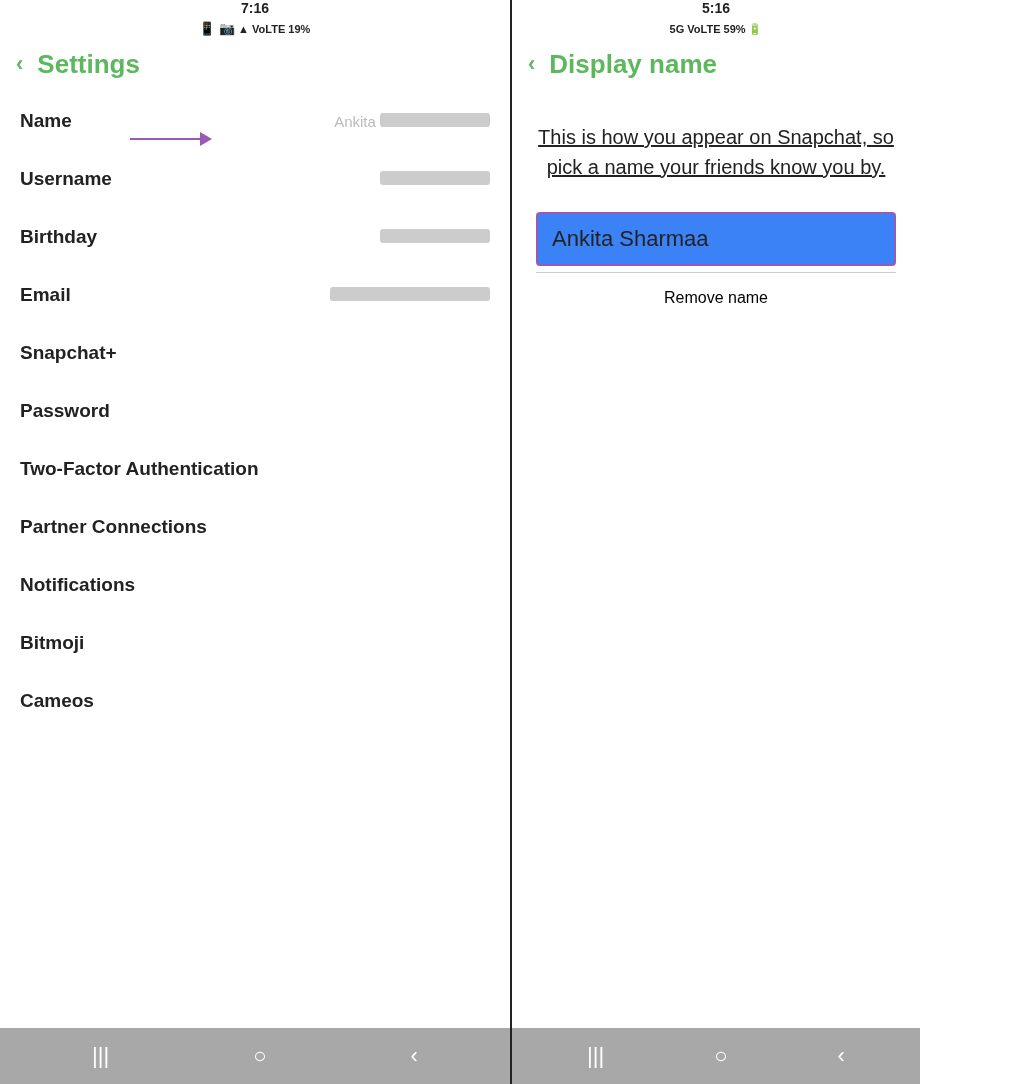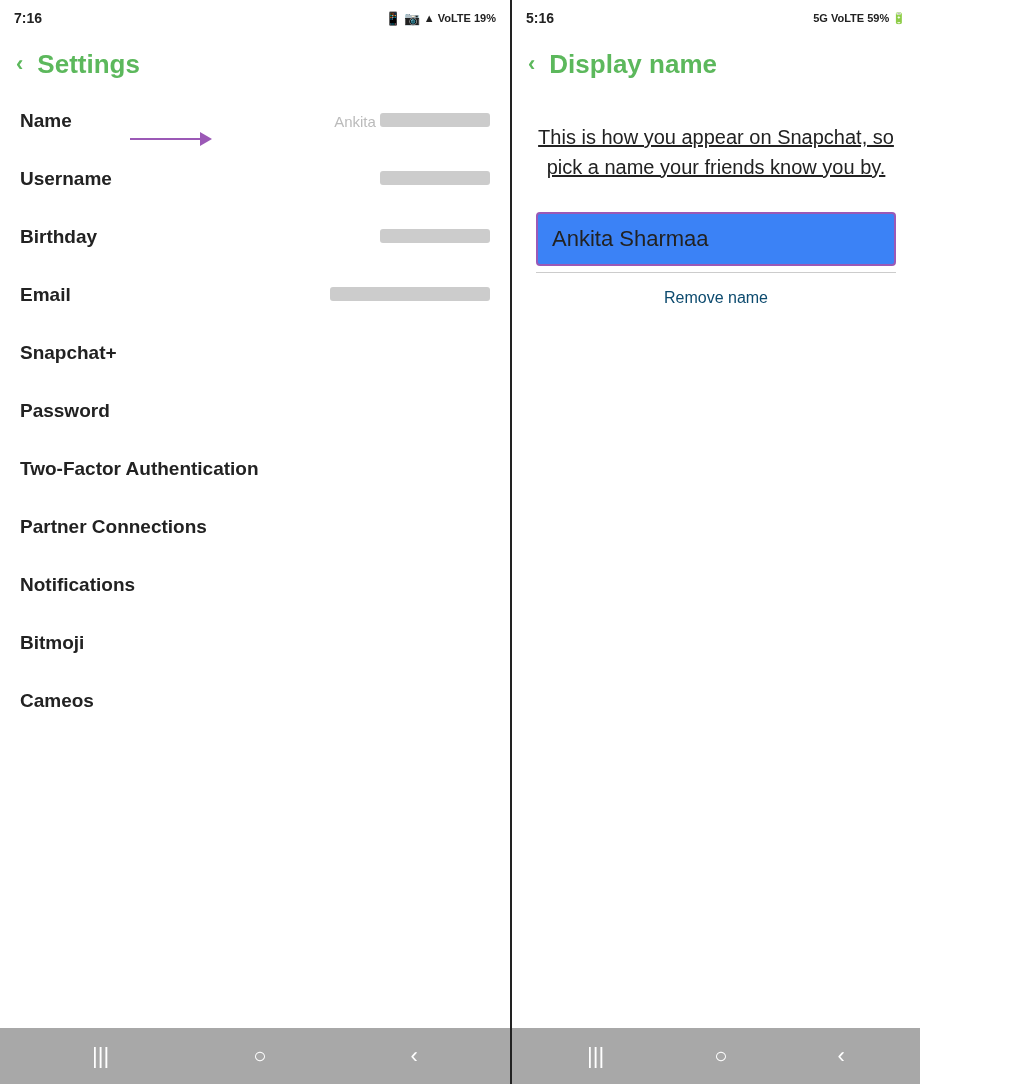--- a/index.html
+++ b/index.html
@@ -36,20 +36,21 @@
     .status-bar {
       height: 36px;
       background: #fff;
       display: flex;
       align-items: center;
       justify-content: space-between;
       padding: 0 14px;
       font-size: 13px;
       font-weight: 600;
       color: #222;
+      flex-direction: column;
     }
     .status-bar .time { font-weight: 700; font-size: 14px; }
     .status-bar .icons { display: flex; align-items: center; gap: 3px; font-size: 11px; }
 
     
     .page-header {
       height: 56px;
       display: flex;
       align-items: center;
       padding: 0 16px;
@@ -180,21 +181,21 @@
     }
     .name-input-underline {
       height: 1px;
       background: #ccc;
       margin: 0 24px;
     }
 
     .remove-name-link {
       text-align: center;
       padding: 16px;
-      color: #0c4a6e;
+      color: #000000;
       font-size: 16px;
       cursor: pointer;
     }
 
     
     .red-dot {
       width: 10px;
       height: 10px;
       background: #e74c3c;
       border-radius: 50%;

